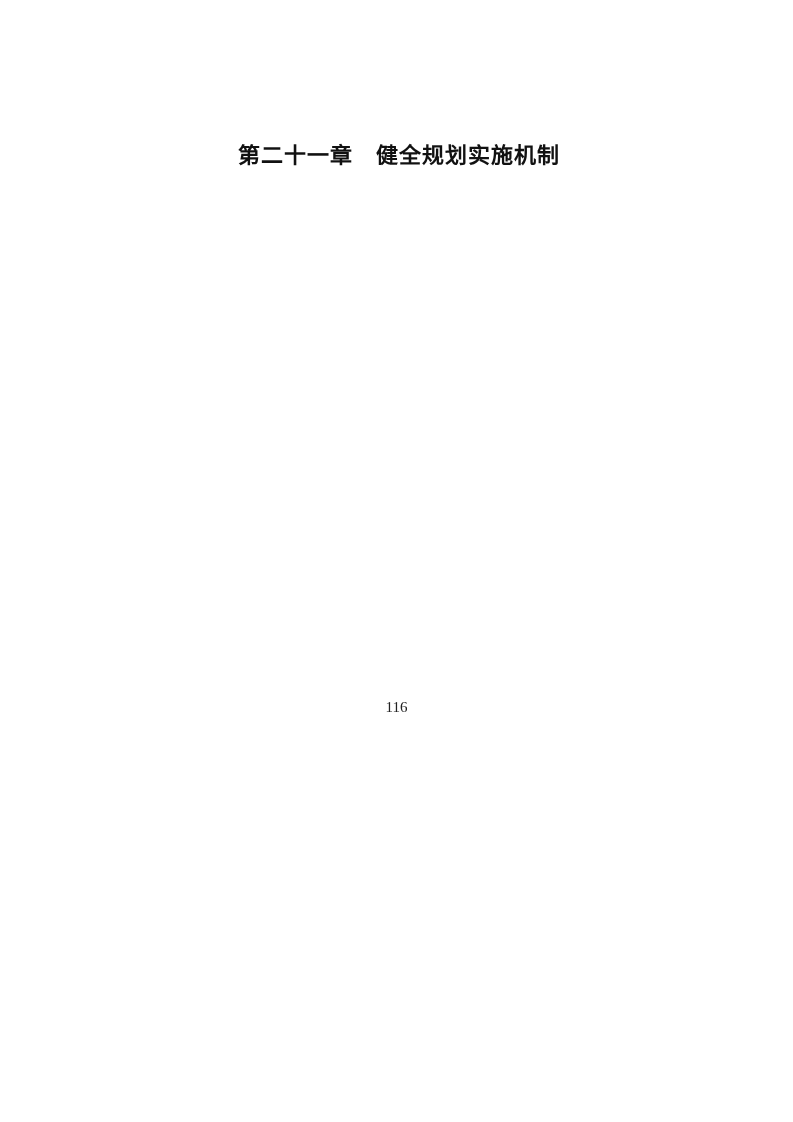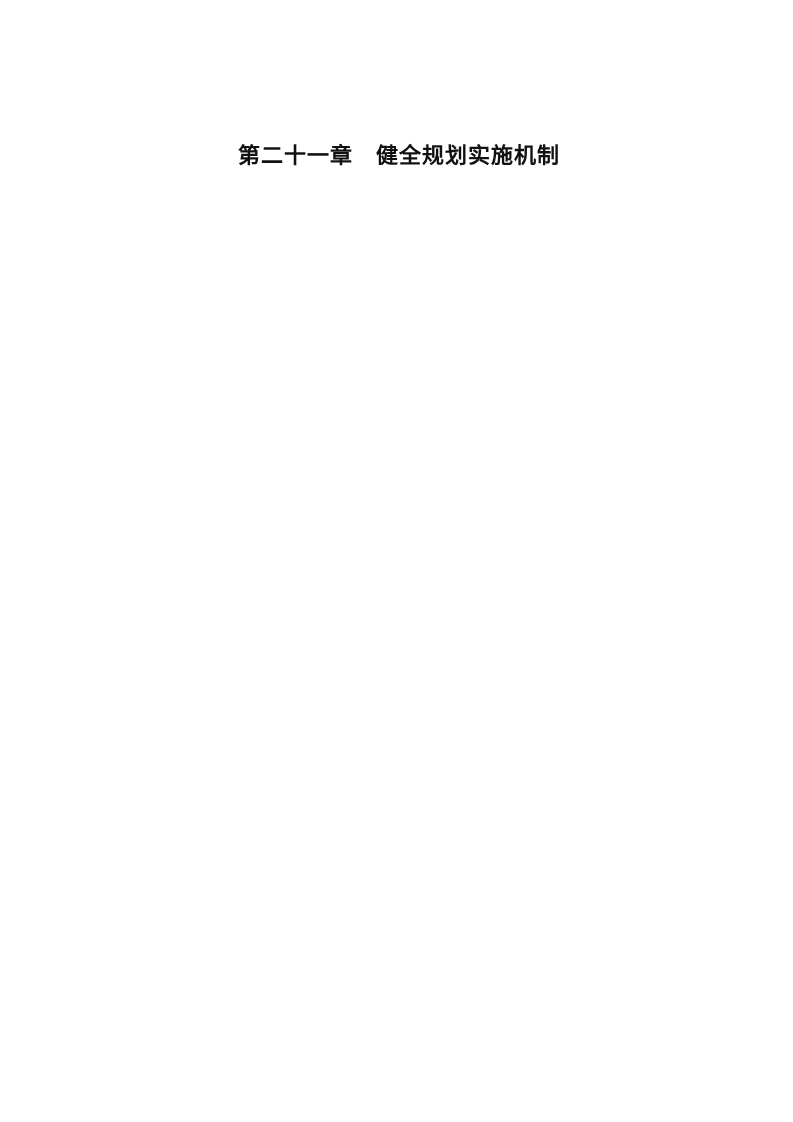--- a/index.html
+++ b/index.html
@@ -44,13 +44,16 @@
     color: #222222;
   }
 </style>
 </head>
 <body>
 
 <div class="page">
   <div class="document-body">
       <h2 class="chapter-heading">第二十一章　健全规划实施机制</h2>
     </div>
+  <div class="page-footer">
+    <span class="page-number">116</span>
+  </div>
 </div>
 
 </body></html>

